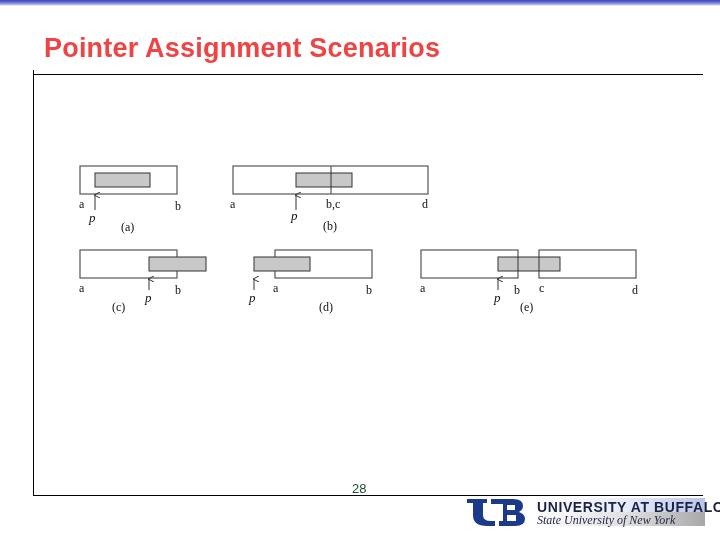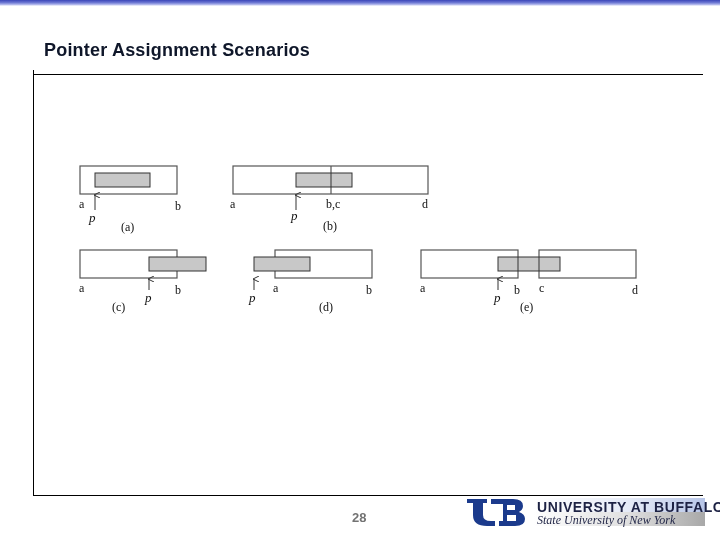--- a/index.html
+++ b/index.html
@@ -5,35 +5,35 @@
     html, body { margin: 0; padding: 0; }
     body {
       width: 720px; height: 540px; position: relative; overflow: hidden;
       background: #ffffff; font-family: "Liberation Sans", sans-serif;
     }
     .topbar {
       position: absolute; left: 0; top: 0; width: 720px; height: 6px;
       background: linear-gradient(to bottom, #3a46b8 0%, #6f79d4 45%, #b9bfee 80%, #ffffff 100%);
     }
     .title {
-      position: absolute; left: 44px; top: 40px;
+      position: absolute; left: 44px; top: 33px;
       font-family: "Liberation Sans", sans-serif; font-weight: bold;
-      font-size: 18px; color: #0f172a; letter-spacing: 0.2px; white-space: nowrap;
+      font-size: 27px; color: #ef4444; letter-spacing: 0.2px; white-space: nowrap;
     }
     .rule-top {
       position: absolute; left: 33px; top: 74px; width: 670px; height: 1px; background: #000;
     }
     .rule-left {
       position: absolute; left: 33px; top: 70px; width: 1px; height: 425px; background: #000;
     }
     .rule-bottom {
       position: absolute; left: 33px; top: 495px; width: 670px; height: 1px; background: #000;
     }
     .page-num {
-      position: absolute; left: 352px; top: 510px; font-size: 13px; font-weight: bold; color: #737373;
+      position: absolute; left: 352px; top: 481px; font-size: 13px; font-weight: normal; color: #14532d;
     }
     .figure { position: absolute; left: 0; top: 0; width: 720px; height: 540px; }
     .figure text { font-family: "Liberation Serif", serif; fill: #111; }
     .logo {
       position: absolute; left: 465px; top: 497px; width: 240px; height: 30px;
     }
     .logo-mark {
       position: absolute; left: 0; top: 0; width: 62px; height: 30px;
     }
     .logo-band1 {

